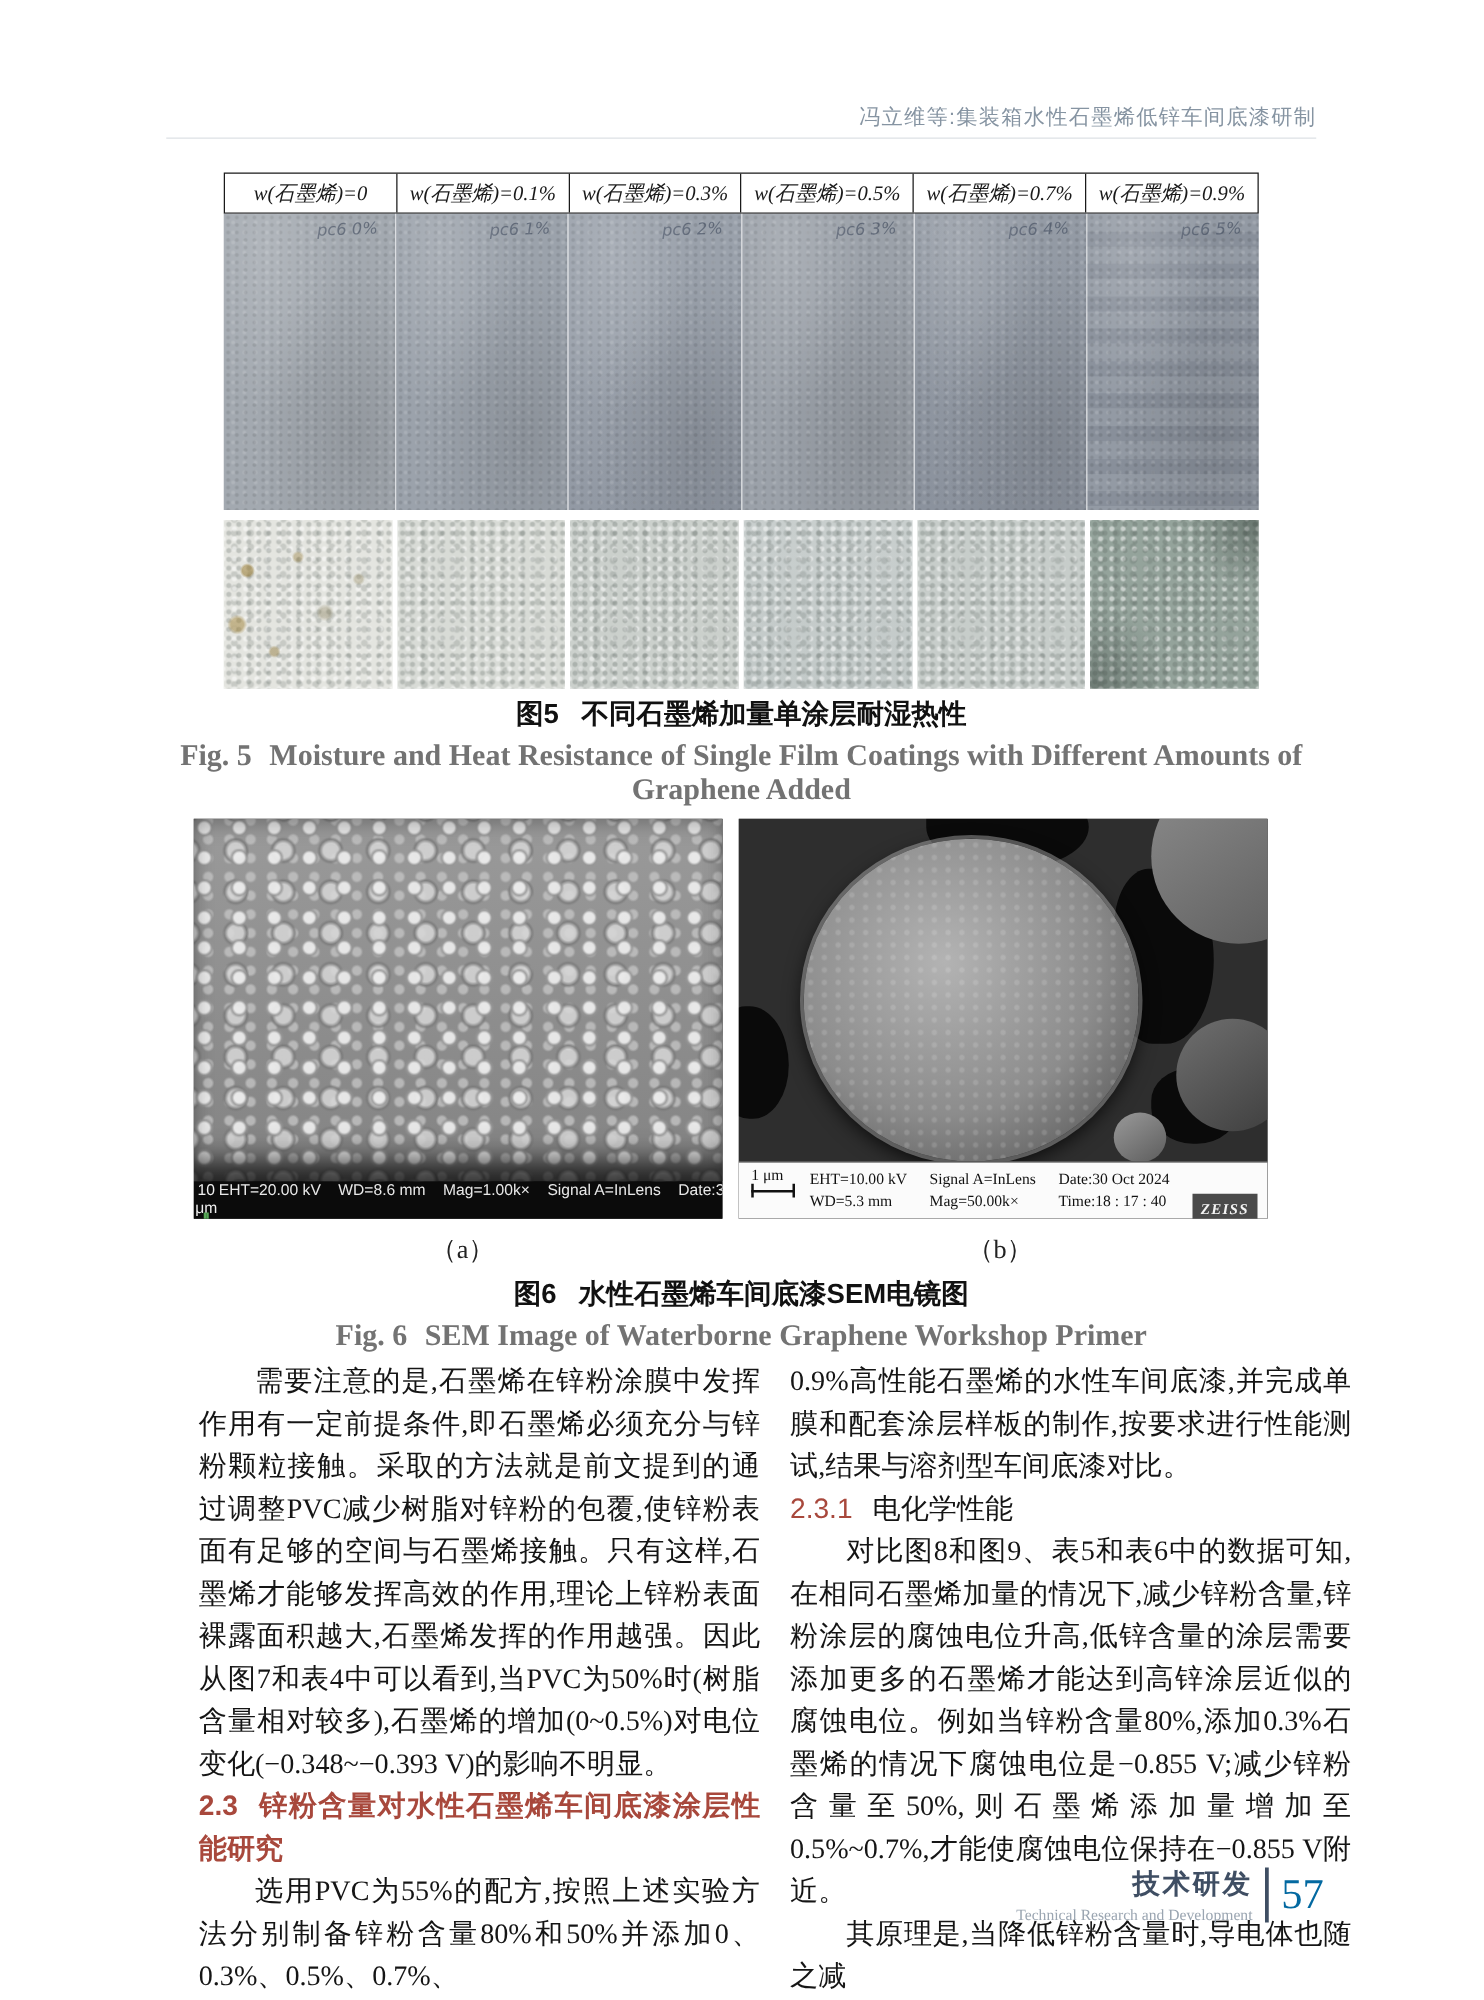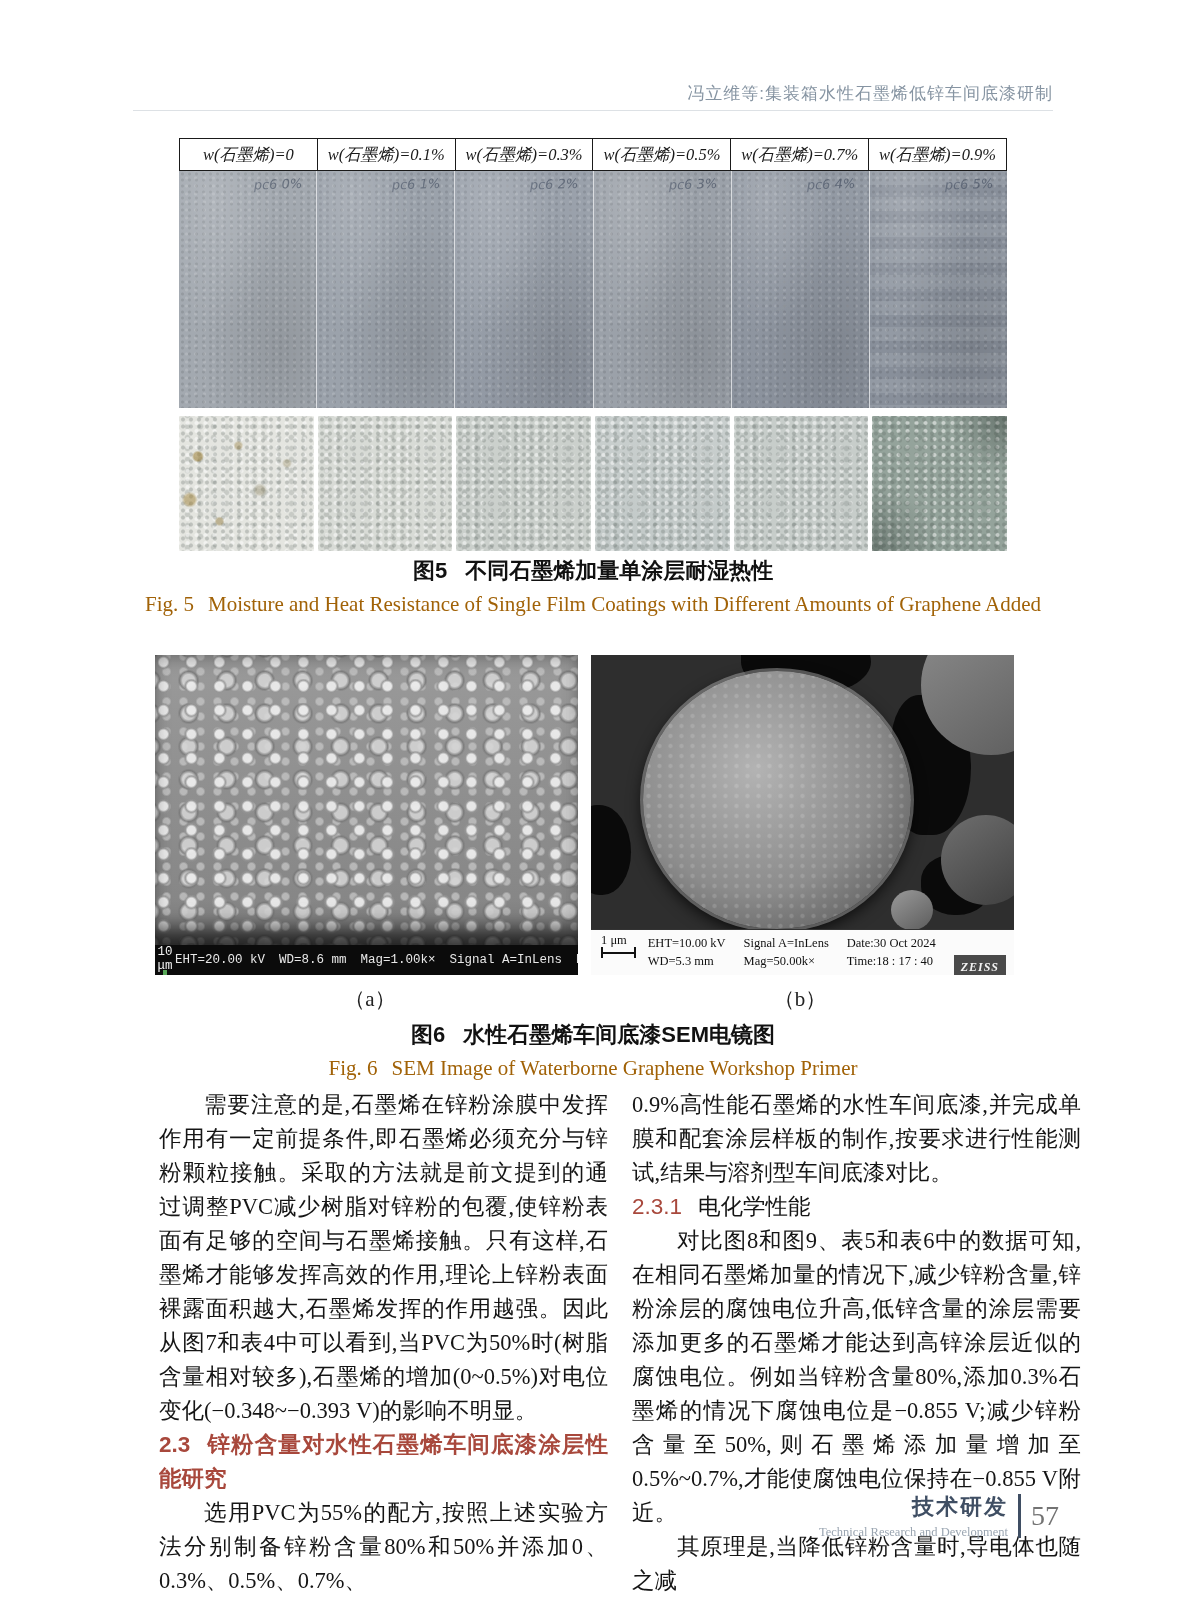--- a/index.html
+++ b/index.html
@@ -57,36 +57,36 @@
   .b4{background:linear-gradient(180deg,#c9cfce,#c2c9c8);}
   .b5{background:#c7cdca;}
   .b6{background:#94a39b;}
   .b6::after{content:"";position:absolute;inset:0;background:
       radial-gradient(ellipse at 100% 0%, rgba(20,30,25,.35), transparent 30%),
       radial-gradient(ellipse at 0% 100%, rgba(20,30,25,.3), transparent 35%);}
 
   .cap{width:100%;text-align:center;}
   .cap-cn{font-family:"Liberation Sans",sans-serif;font-weight:700;font-size:22px;color:#111;}
   .cap-cn .num{margin-right:18px;}
-  .cap-en{font-family:"Liberation Serif",serif;font-weight:400;font-size:21px;color:#a16207;margin-top:6px;}
+  .cap-en{font-family:"Liberation Serif",serif;font-weight:700;font-size:24px;color:#737373;margin-top:6px;}
   .cap-en .num{margin-right:14px;}
   .fig5cap{position:absolute;left:133px;top:556px;width:920px;}
 
   
   .fig6{position:absolute;left:155px;top:655px;width:860px;display:flex;gap:13px;}
   .sem{width:423px;height:320px;position:relative;overflow:hidden;background:#000;}
   .sem-a-img{position:absolute;inset:0 0 30px 0;
      background:
        radial-gradient(circle at 30% 30%, rgba(235,235,235,.95) 0 4px, rgba(150,150,150,.85) 6px, transparent 8px) 0 0/28px 24px,
        radial-gradient(circle at 70% 62%, rgba(215,215,215,.85) 0 6px, rgba(120,120,120,.8) 9px, transparent 11px) 7px 5px/38px 33px,
        radial-gradient(circle at 50% 50%, rgba(195,195,195,.8) 0 3px, transparent 5px) 3px 9px/17px 15px,
        linear-gradient(180deg,#9a9a9a,#838383);
      box-shadow:inset 0 -26px 22px -10px rgba(0,0,0,.75), inset 0 10px 18px -8px rgba(0,0,0,.35);}
   .sem-a-bar{position:absolute;left:0;right:0;bottom:0;height:30px;background:#0b0b0b;color:#e8e8e8;
-     display:flex;align-items:center;font-size:12.5px;font-family:Liberation Mono, monospace;}
+     display:flex;font-size:12.5px;font-family:Liberation Sans, sans-serif;}
   .sem-a-bar .scale{width:92px;text-align:center;color:#f0f0f0;position:relative;}
   .sem-a-bar .scale i{display:block;height:0;border-bottom:2px solid #57a757;margin:1px 10px 0;position:relative;font-style:normal;}
   .sem-a-bar .scale i::before,.sem-a-bar .scale i::after{content:"";position:absolute;top:-4px;width:2px;height:8px;background:#57a757;}
   .sem-a-bar .scale i::before{left:0;} .sem-a-bar .scale i::after{right:0;}
   .sem-a-bar .mitem{margin-right:14px;white-space:nowrap;}
 
   .sem-b-img{position:absolute;inset:0 0 45px 0;background:#2e2e2e;overflow:hidden;}
   .sem-b-img .patch{position:absolute;background:#0a0a0a;border-radius:45% 55% 50% 50%;}
   .sem-b-img .blob{position:absolute;background:linear-gradient(145deg,#8d8d8d,#5a5a5a);border-radius:50%;}
   .bigsphere{position:absolute;left:52px;top:16px;width:268px;height:258px;border-radius:50%;
@@ -117,21 +117,21 @@
   .sec .num{margin-right:16px;}
   .subsec{font-size:22.5px;line-height:34px;margin:0;font-family:"Liberation Serif",serif;}
   .subsec .num{color:#a8483c;font-family:"Liberation Sans",sans-serif;margin-right:16px;}
 
   
   .footer{position:absolute;right:128px;top:1492px;display:flex;align-items:center;}
   .f-left{text-align:right;margin-right:10px;}
   .f-cn{font-family:"Liberation Sans",sans-serif;font-weight:700;font-size:22px;color:#3f4e63;letter-spacing:2px;}
   .f-en{font-family:"Liberation Serif",serif;font-size:12.5px;color:#9aa5b1;margin-top:3px;}
   .f-bar{width:3px;height:44px;background:#3f4e63;margin-right:10px;}
-  .f-num{font-family:"Liberation Serif",serif;font-size:28px;color:#737373;}
+  .f-num{font-family:"Liberation Serif",serif;font-size:34px;color:#0369a1;}
 </style>
 </head>
 <body>
 
 <div class="page">
 
   <div class="runhead">冯立维等:集装箱水性石墨烯低锌车间底漆研制</div>
   <div class="runrule"></div>
 
   <div class="fig5">

